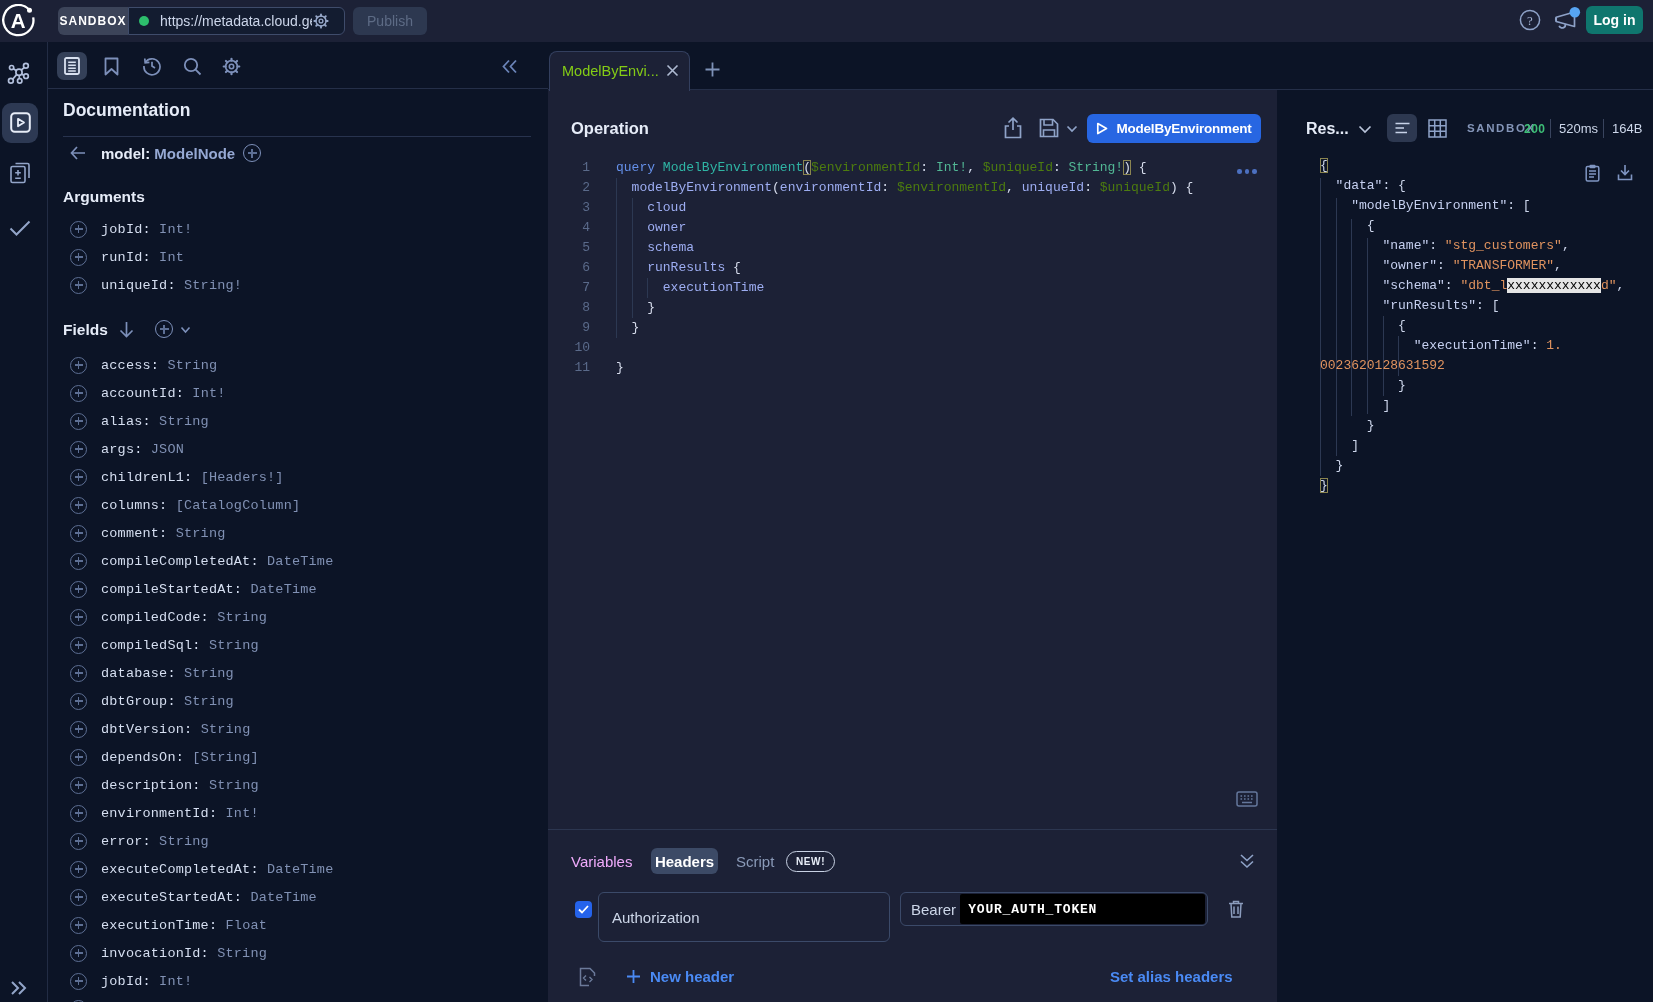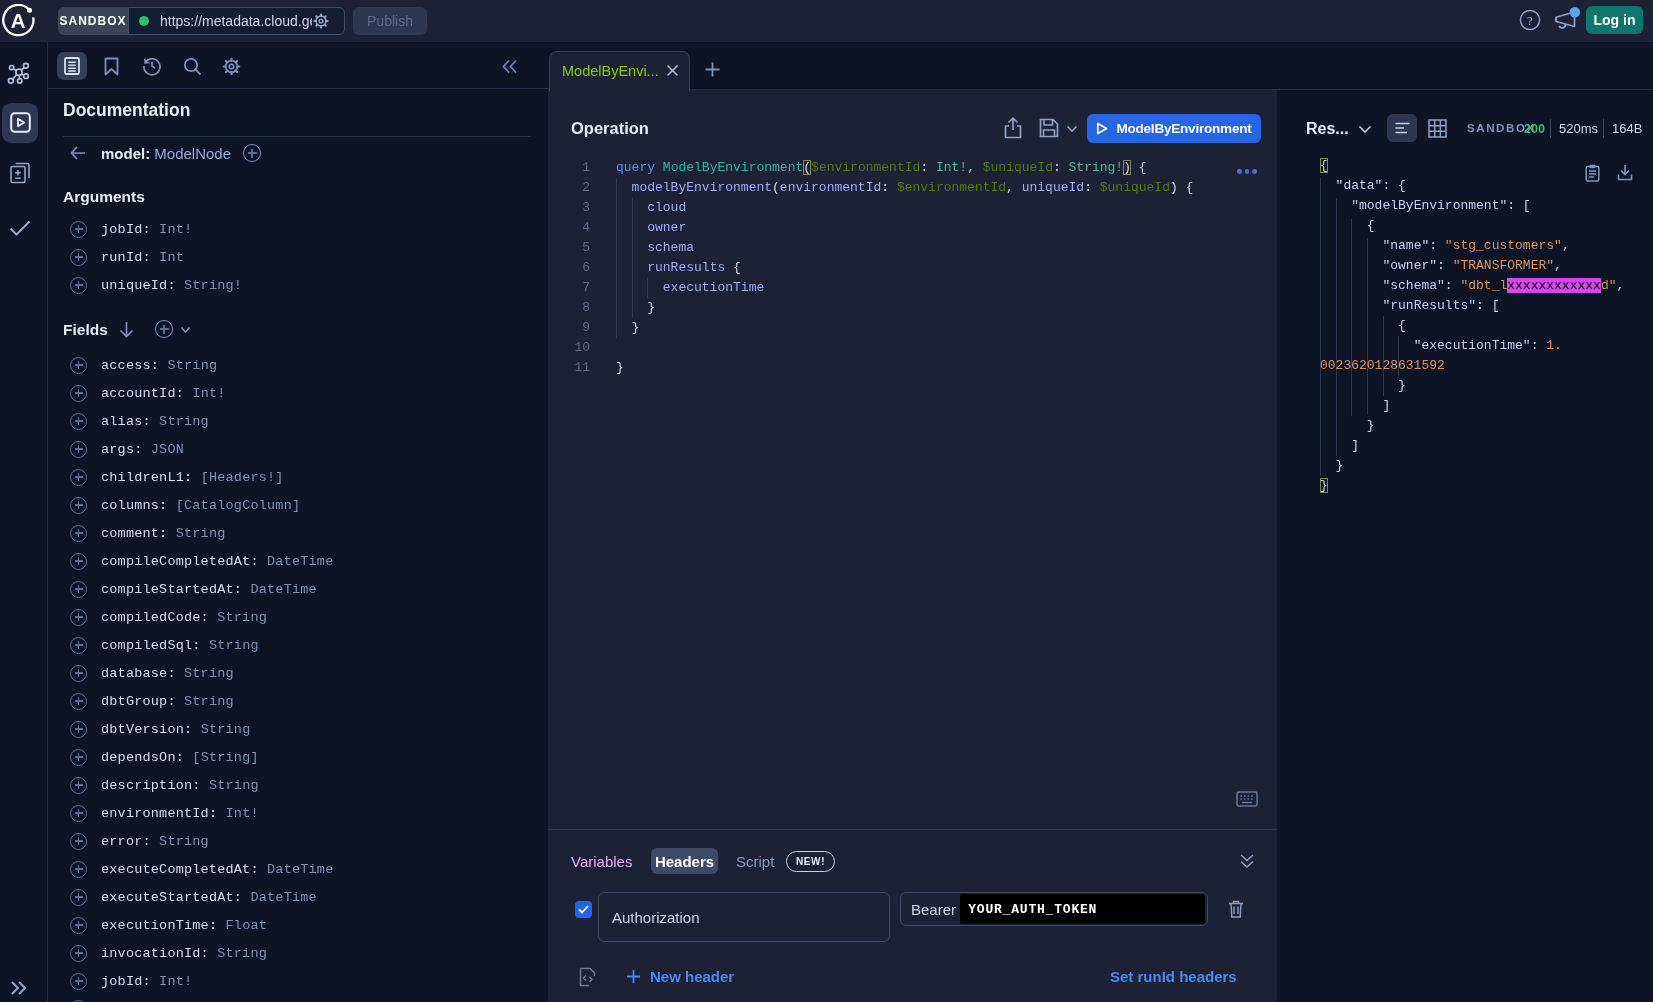--- a/index.html
+++ b/index.html
@@ -103,21 +103,21 @@
 </g>
   </svg>
 <svg class="ab" style="left:501px;top:59px" width="17" height="15" viewBox="0 0 17 15">
 <path d="M8 1.5 L2.5 7.5 L8 13.5 M15 1.5 L9.5 7.5 L15 13.5" fill="none" stroke="#6b84b8" stroke-width="1.8"></path>
 </svg>
 <div class="ab hd" style="left:63px;top:100px;font-size:17.5px">Documentation</div>
 <div class="ab" style="left:63px;top:136px;width:468px;height:1px;background:#28334e"></div>
 <svg class="ab" style="left:70px;top:146px" width="16" height="14" viewBox="0 0 16 14">
 <path d="M7 1 L1.5 7 L7 13 M1.5 7 H15" fill="none" stroke="#7d90ba" stroke-width="1.7"></path>
 </svg>
-<div class="ab" style="left:101px;top:145px;font-size:15px;font-weight:bold;color:#e6ecf8">model: <span style="font-weight:normal;color:#96a9d4">ModelNode</span></div>
+<div class="ab" style="left:101px;top:145px;font-size:15px;font-weight:bold;color:#e6ecf8">model: <span style="font-weight:bold;color:#96a9d4">ModelNode</span></div>
 <div class="ab cp" style="left:243px;top:144px;width:18px;height:18px;border-color:#7d90ba"></div>
 <div class="ab hd" style="left:63px;top:188px;font-size:15.5px">Arguments</div>
 <div class="fr" style="top:215px"><i class="cp"></i><span>jobId: <span class="t">Int!</span></span></div>
 <div class="fr" style="top:243px"><i class="cp"></i><span>runId: <span class="t">Int</span></span></div>
 <div class="fr" style="top:271px"><i class="cp"></i><span>uniqueId: <span class="t">String!</span></span></div>
 <div class="ab hd" style="left:63px;top:321px;font-size:15.5px">Fields</div>
 <svg class="ab" style="left:119px;top:321px" width="15" height="17" viewBox="0 0 15 17">
 <path d="M7.5 1 V15 M1.5 9.5 L7.5 15.5 L13.5 9.5" fill="none" stroke="#7d90ba" stroke-width="1.7"></path>
 </svg>
 <div class="ab cp" style="left:155px;top:320px;width:18px;height:18px;border-color:#7d90ba"></div>
@@ -229,21 +229,21 @@
 <path d="M1 3.5 H15 M5.5 3.5 V1.5 H10.5 V3.5 M3 3.5 L3.8 17 H12.2 L13 3.5 M6 6.5 V14 M10 6.5 V14" fill="none" stroke="#8b9cbd" stroke-width="1.5"></path>
 </svg>
 <svg class="ab" style="left:578px;top:967px" width="19" height="20" viewBox="0 0 19 20">
 <path d="M11 18.5 H2.5 V1.5 H12 L16.5 6 V9" fill="none" stroke="#6b7a9a" stroke-width="1.5"></path>
 <path d="M8 8.5 L5.5 11 L8 13.5 M11.5 15 L14 12.5 L11.5 10" fill="none" stroke="#6b7a9a" stroke-width="1.4"></path>
 </svg>
 <svg class="ab" style="left:626px;top:969px" width="15" height="15" viewBox="0 0 15 15">
 <path d="M7.5 1 V14 M1 7.5 H14" stroke="#4a8af4" stroke-width="1.8"></path>
 </svg>
 <div class="ab" style="left:650px;top:968px;font-size:15px;font-weight:bold;color:#4a8af4">New header</div>
-<div class="ab" style="left:1110px;top:968px;font-size:15px;font-weight:bold;color:#4a8af4">Set runId headers</div>
+<div class="ab" style="left:1110px;top:968px;font-size:15px;font-weight:bold;color:#4a8af4">Set alias headers</div>
 <div class="ab hd" style="left:1306px;top:120px;font-size:16px">Res...</div>
 <svg class="ab" style="left:1358px;top:125px" width="14" height="9" viewBox="0 0 14 9">
 <path d="M1.5 1.5 L7 7 L12.5 1.5" fill="none" stroke="#b9c4da" stroke-width="1.7"></path>
 </svg>
 <div class="ab" style="left:1387px;top:114px;width:30px;height:28px;background:#2d3850;border-radius:6px;display:flex;align-items:center;justify-content:center">
 <svg width="15" height="12" viewBox="0 0 15 12">
       <path d="M0.5 1.5 H14.5 M0.5 6 H9 M0.5 10.5 H12" stroke="#c8d2e8" stroke-width="1.7"></path>
     </svg>
   </div>
 <svg class="ab" style="left:1428px;top:119px" width="19" height="19" viewBox="0 0 19 19">
@@ -264,21 +264,21 @@
 <svg class="ab" style="left:1617px;top:164px" width="16" height="17" viewBox="0 0 16 17">
 <path d="M8 1 V10 M4 6.5 L8 10.5 L12 6.5" fill="none" stroke="#7f95c2" stroke-width="1.6"></path>
 <path d="M1.5 10.5 V15.5 H14.5 V10.5" fill="none" stroke="#7f95c2" stroke-width="1.6"></path>
 </svg>
 <div class="guide" style="left:1320px;top:178px;height:298px"></div>
 <div class="guide" style="left:1336px;top:198px;height:258px"></div>
 <div class="guide" style="left:1351px;top:219px;height:197px"></div>
 <div class="guide" style="left:1367px;top:238px;height:176px"></div>
 <div class="guide" style="left:1383px;top:316px;height:80px"></div>
 <div class="guide" style="left:1398px;top:336px;height:40px"></div>
-<style>.jk{color:#c6d0f0}.jv{color:#e0935f}.jp{color:#ccd5ea}.red{background:#d946ef;color:#000}</style>
+<style>.jk{color:#c6d0f0}.jv{color:#e0935f}.jp{color:#ccd5ea}.red{background:#e5e5e5;color:#000}</style>
 <pre class="ab mono jp" style="left:1320px;top:156px;margin:0;font-size:13px;line-height:20px"><span class="bx">{</span>
   <span class="jk">"data"</span>: {
     <span class="jk">"modelByEnvironment"</span>: [
       {
         <span class="jk">"name"</span>: <span class="jv">"stg_customers"</span>,
         <span class="jk">"owner"</span>: <span class="jv">"TRANSFORMER"</span>,
         <span class="jk">"schema"</span>: <span class="jv">"dbt_l<span class="red">xxxxxxxxxxxx</span>d"</span>,
         <span class="jk">"runResults"</span>: [
           {
             <span class="jk">"executionTime"</span>: <span class="jv">1.</span>

